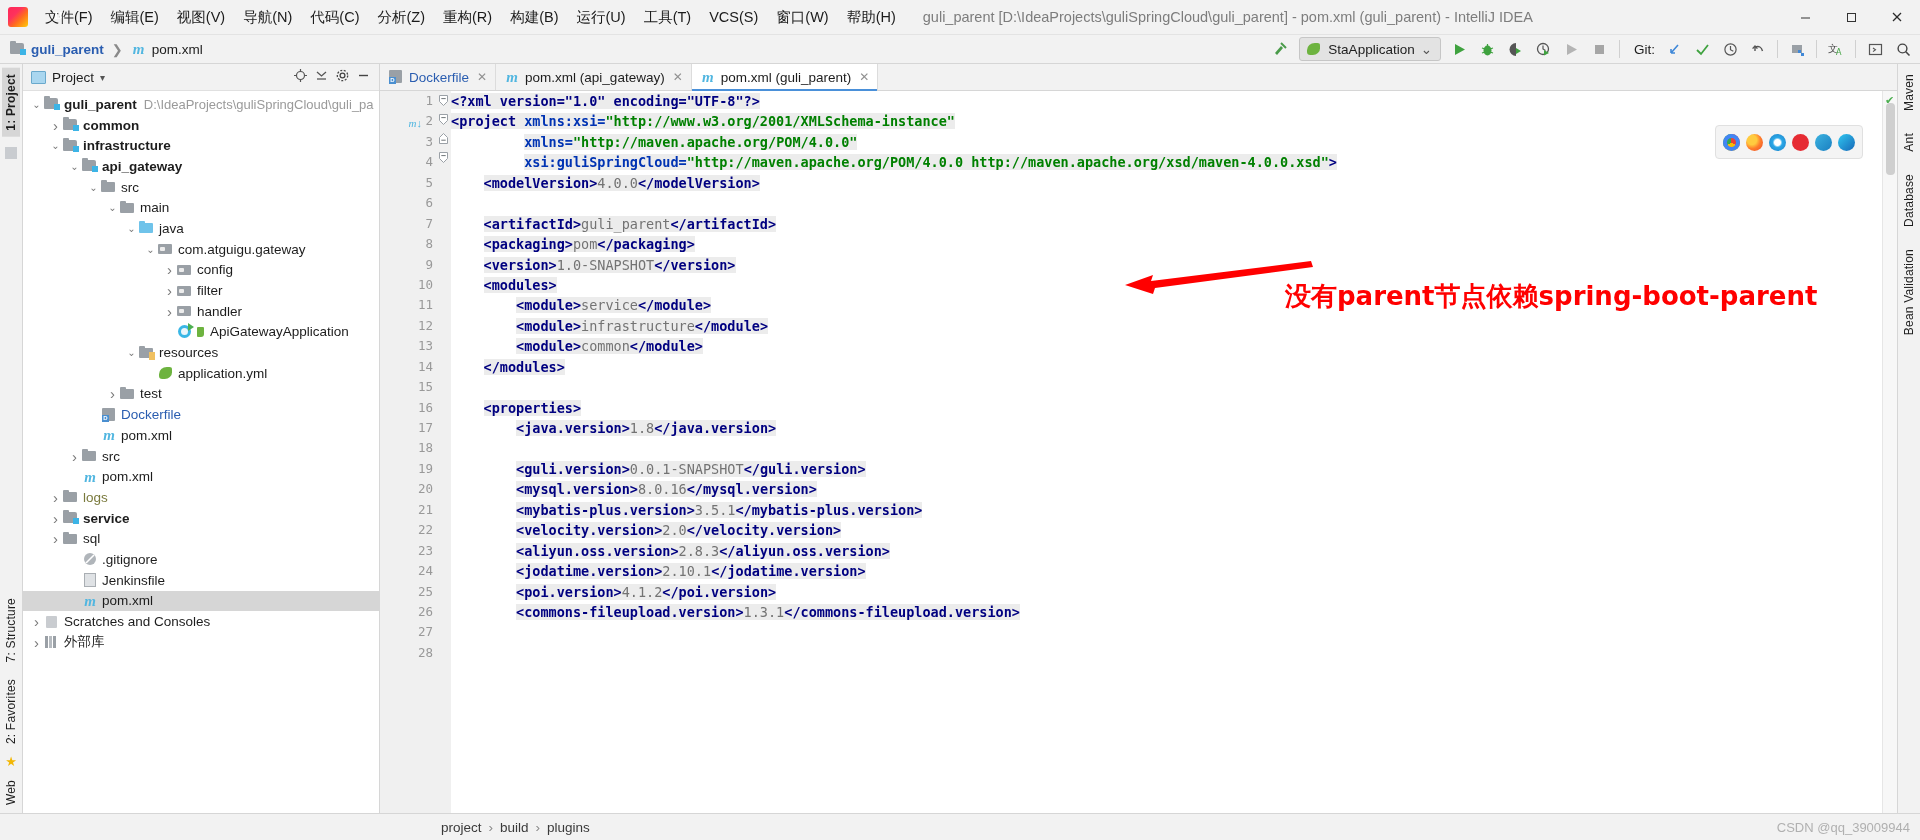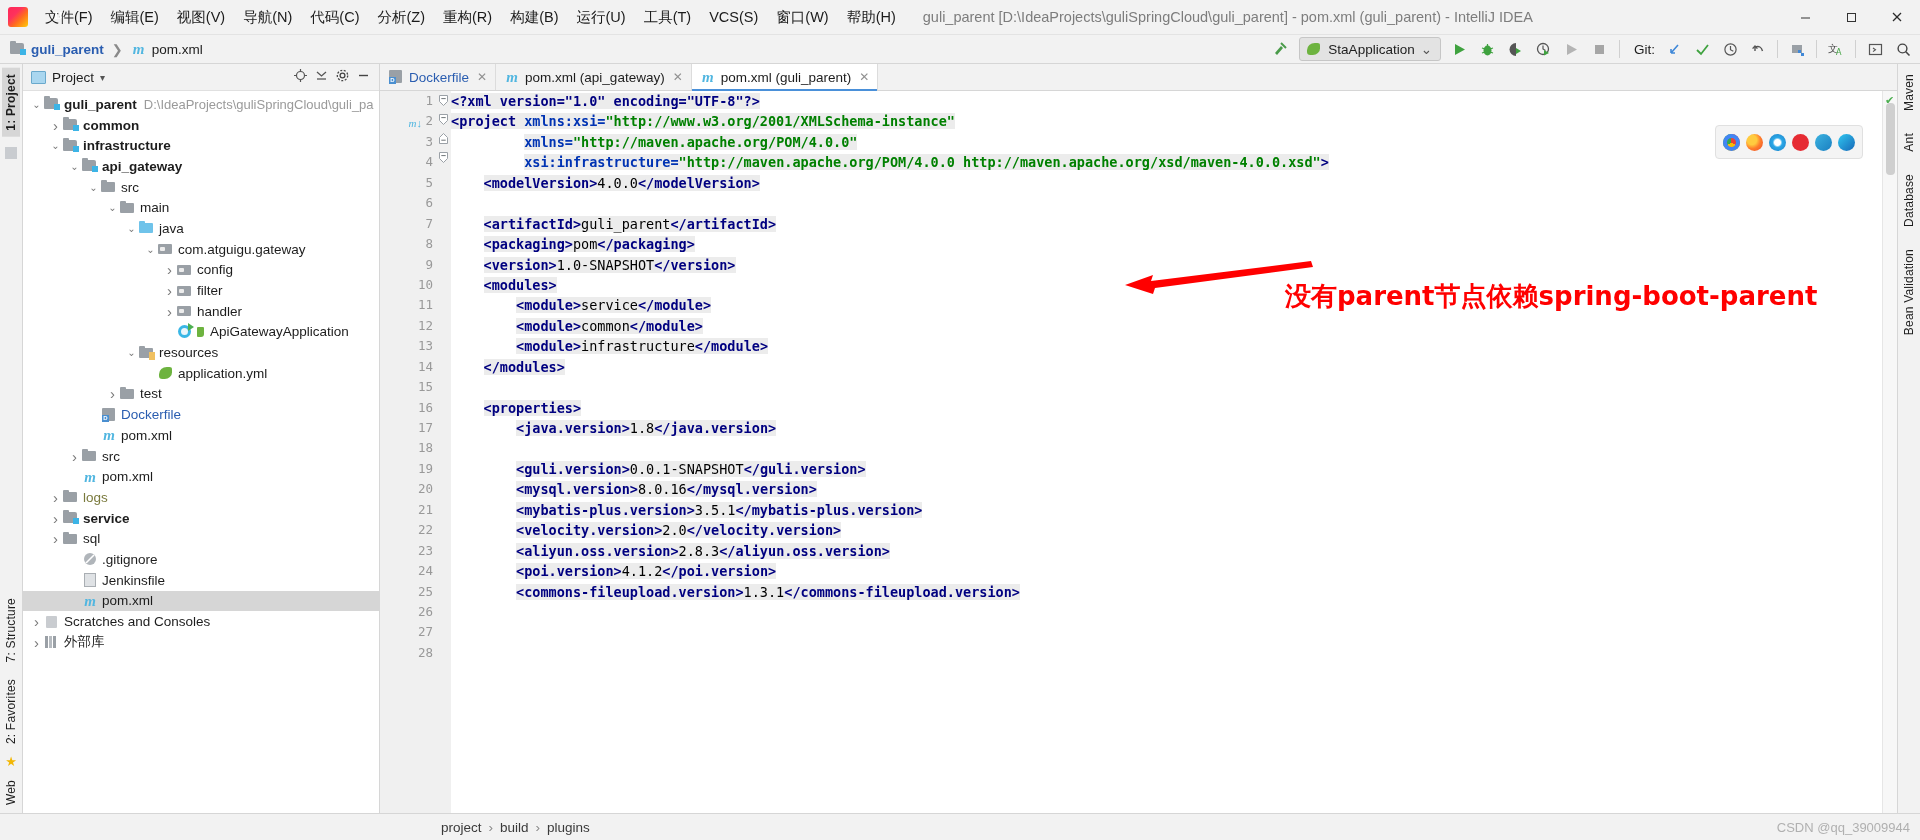--- a/index.html
+++ b/index.html
@@ -150,21 +150,21 @@
   .gutter .gline { height:20.45px; line-height:20.45px; text-align:right; padding-right:5px;
      font-family:"DejaVu Sans Mono", monospace; font-size:12.5px; color:#999999; position:relative; }
   .mmark { position:absolute; right:16px; top:2px; font-family:"Liberation Serif", serif; font-style:italic;
      color:#51b6e0; font-size:11px; }
   .code-area { flex:1; position:relative; overflow:hidden; padding-left:0px; }
   .cline { height:20.45px; line-height:20.45px; font-family:"DejaVu Sans Mono", monospace;
      font-size:13.5px; white-space:pre; }
   .cline .hl { background:#ececec; }
   .foldbar { width:13px; min-width:13px; background:#f0f0f0; position:relative; }
   .tag { color:#000080; font-weight:bold; }
-  .txt { color:#000000;margin-top:20px; }
+  .txt { color:#737373;margin-top:20px; }
   .attrname { color:#0033b3; font-weight:bold; }
   .str { color:#008000; font-weight:bold; }
   .pi  { color:#000080; font-weight:bold; }
 
   
   .insp-strip { width:14px; min-width:14px; background:#f7f7f7; position:relative; border-left:1px solid #e6e6e6;}
   .insp-check { position:absolute; top:3px; left:2px; color:#4caf50; font-size:11px; }
   .scroll-thumb { position:absolute; right:2px; top:12px; width:9px; height:72px; background:#cfcfcf; border-radius:4px;}
 
   
@@ -689,40 +689,41 @@
             <div class="gline" style="padding: 0px;"></div>
             <div class="gline" style="padding: 0px;"></div>
             <div class="gline" style="padding: 0px;"></div>
             <div class="gline" style="padding: 0px;"></div>
             <div class="gline" style="padding: 0px;"></div>
           </div>
         <div class="code-area" id="codearea">
             <div class="cline"><span class="pi hl">&lt;?xml version="1.0" encoding="UTF-8"?&gt;</span></div>
             <div class="cline"><span class="tag hl">&lt;project </span><span class="attrname hl">xmlns:xsi=</span><span class="str hl">"http://www.w3.org/2001/XMLSchema-instance"</span></div>
             <div class="cline"><span class="txt">         </span><span class="attrname hl">xmlns=</span><span class="str hl">"http://maven.apache.org/POM/4.0.0"</span></div>
-            <div class="cline"><span class="txt">         </span><span class="attrname hl">xsi:infrastructure=</span><span class="str hl">"http://maven.apache.org/POM/4.0.0 http://maven.apache.org/xsd/maven-4.0.0.xsd"</span><span class="tag hl">&gt;</span></div>
+            <div class="cline"><span class="txt">         </span><span class="attrname hl">xsi:guliSpringCloud=</span><span class="str hl">"http://maven.apache.org/POM/4.0.0 http://maven.apache.org/xsd/maven-4.0.0.xsd"</span><span class="tag hl">&gt;</span></div>
             <div class="cline"><span class="txt">    </span><span class="tag hl">&lt;modelVersion&gt;</span><span class="txt hl">4.0.0</span><span class="tag hl">&lt;/modelVersion&gt;</span></div>
             <div class="cline">&nbsp;</div>
             <div class="cline"><span class="txt">    </span><span class="tag hl">&lt;artifactId&gt;</span><span class="txt hl">guli_parent</span><span class="tag hl">&lt;/artifactId&gt;</span></div>
             <div class="cline"><span class="txt">    </span><span class="tag hl">&lt;packaging&gt;</span><span class="txt hl">pom</span><span class="tag hl">&lt;/packaging&gt;</span></div>
             <div class="cline"><span class="txt">    </span><span class="tag hl">&lt;version&gt;</span><span class="txt hl">1.0-SNAPSHOT</span><span class="tag hl">&lt;/version&gt;</span></div>
             <div class="cline"><span class="txt">    </span><span class="tag hl">&lt;modules&gt;</span></div>
             <div class="cline"><span class="txt">        </span><span class="tag hl">&lt;module&gt;</span><span class="txt hl">service</span><span class="tag hl">&lt;/module&gt;</span></div>
+            <div class="cline"><span class="txt">        </span><span class="tag hl">&lt;module&gt;</span><span class="txt hl">infrastructure</span><span class="tag hl">&lt;/module&gt;</span></div>
             <div class="cline"><span class="txt">        </span><span class="tag hl">&lt;module&gt;</span><span class="txt hl">common</span><span class="tag hl">&lt;/module&gt;</span></div>
-            <div class="cline"><span class="txt">        </span><span class="tag hl">&lt;module&gt;</span><span class="txt hl">infrastructure</span><span class="tag hl">&lt;/module&gt;</span></div>
             <div class="cline"><span class="txt">    </span><span class="tag hl">&lt;/modules&gt;</span></div>
             <div class="cline">&nbsp;</div>
             <div class="cline"><span class="txt">    </span><span class="tag hl">&lt;properties&gt;</span></div>
             <div class="cline"><span class="txt">        </span><span class="tag hl">&lt;java.version&gt;</span><span class="txt hl">1.8</span><span class="tag hl">&lt;/java.version&gt;</span></div>
             <div class="cline">&nbsp;</div>
             <div class="cline"><span class="txt">        </span><span class="tag hl">&lt;guli.version&gt;</span><span class="txt hl">0.0.1-SNAPSHOT</span><span class="tag hl">&lt;/guli.version&gt;</span></div>
             <div class="cline"><span class="txt">        </span><span class="tag hl">&lt;mysql.version&gt;</span><span class="txt hl">8.0.16</span><span class="tag hl">&lt;/mysql.version&gt;</span></div>
             <div class="cline"><span class="txt">        </span><span class="tag hl">&lt;mybatis-plus.version&gt;</span><span class="txt hl">3.5.1</span><span class="tag hl">&lt;/mybatis-plus.version&gt;</span></div>
             <div class="cline"><span class="txt">        </span><span class="tag hl">&lt;velocity.version&gt;</span><span class="txt hl">2.0</span><span class="tag hl">&lt;/velocity.version&gt;</span></div>
             <div class="cline"><span class="txt">        </span><span class="tag hl">&lt;aliyun.oss.version&gt;</span><span class="txt hl">2.8.3</span><span class="tag hl">&lt;/aliyun.oss.version&gt;</span></div>
+            <div class="cline"><span class="txt">        </span><span class="tag hl">&lt;jodatime.version&gt;</span><span class="txt hl">2.10.1</span><span class="tag hl">&lt;/jodatime.version&gt;</span></div>
             <div class="cline"><span class="txt">        </span><span class="tag hl">&lt;poi.version&gt;</span><span class="txt hl">4.1.2</span><span class="tag hl">&lt;/poi.version&gt;</span></div>
             <div class="cline"><span class="txt">        </span><span class="tag hl">&lt;commons-fileupload.version&gt;</span><span class="txt hl">1.3.1</span><span class="tag hl">&lt;/commons-fileupload.version&gt;</span></div>
           </div>
         <div class="insp-strip">
           <span class="insp-check">✔</span>
           <div class="scroll-thumb"></div>
         </div>
 
         <div class="browsers">
           <span class="bico" style="background:conic-gradient(#ea4335 0 33%,#fbbc05 0 66%,#34a853 0 100%);box-shadow:inset 0 0 0 4px #4285f4;"></span>

